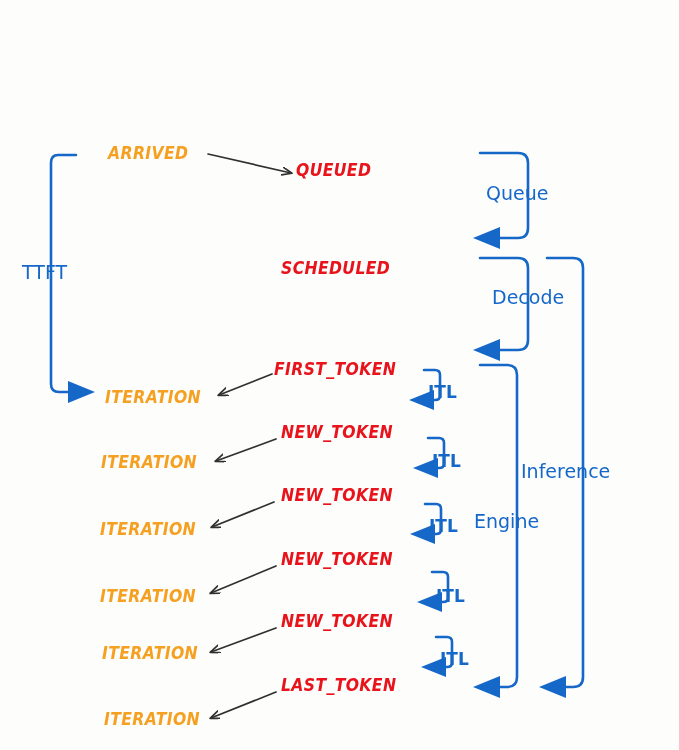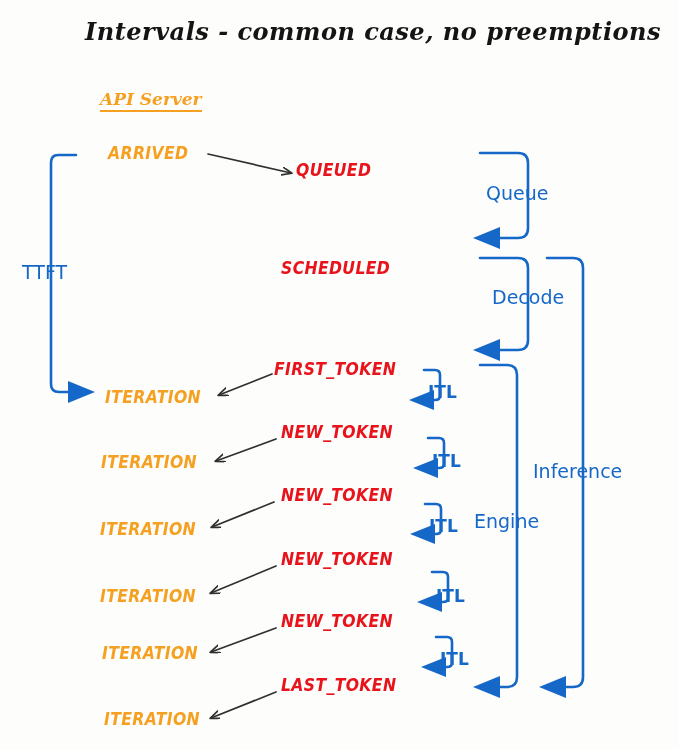--- a/index.html
+++ b/index.html
@@ -70,23 +70,21 @@
   .interval.small {
     font-size: 17px;
     font-weight: bold;
   }
 </style>
 </head>
 <body>
 
 <div id="canvas">
 
-  <div class="lbl title" style="left:85px; top:20px;">Intervals - common case, no preemptions</div>
 
-  <div class="lbl colhead c-orange" style="left:100px; top:91px;">API Server</div>
 
   <svg class="layer" viewBox="0 0 679 750" xmlns="http://www.w3.org/2000/svg">
     <defs>
       <marker id="blkarrow" markerWidth="11" markerHeight="11" refX="9" refY="4" orient="auto" markerUnits="userSpaceOnUse">
         <path d="M0,0 L10,4 L0,8" fill="none" stroke="#303030" stroke-width="1.7" stroke-linecap="round" stroke-linejoin="round"></path>
       </marker>
     </defs>
 
     <g stroke="#303030" stroke-width="1.7" fill="none" stroke-linecap="round" marker-end="url(#blkarrow)">
       <path d="M208,154 L291,173"></path>
@@ -146,21 +144,21 @@
   <div class="lbl state eng" style="left:281px; top:424px;">NEW_TOKEN</div>
   <div class="lbl state eng" style="left:281px; top:487px;">NEW_TOKEN</div>
   <div class="lbl state eng" style="left:281px; top:551px;">NEW_TOKEN</div>
   <div class="lbl state eng" style="left:281px; top:613px;">NEW_TOKEN</div>
   <div class="lbl state eng" style="left:281px; top:677px;">LAST_TOKEN</div>
 
   <div class="lbl interval" style="left:22px; top:263px;">TTFT</div>
   <div class="lbl interval" style="left:486px; top:184px;">Queue</div>
   <div class="lbl interval" style="left:492px; top:288px;">Decode</div>
   <div class="lbl interval" style="left:474px; top:512px;">Engine</div>
-  <div class="lbl interval" style="left:533px; top:462px;">Inference</div>
+  <div class="lbl interval" style="left:521px; top:462px;">Inference</div>
 
   <div class="lbl interval small" style="left:428px; top:384px;">ITL</div>
   <div class="lbl interval small" style="left:432px; top:453px;">ITL</div>
   <div class="lbl interval small" style="left:429px; top:518px;">ITL</div>
   <div class="lbl interval small" style="left:436px; top:588px;">ITL</div>
   <div class="lbl interval small" style="left:440px; top:651px;">ITL</div>
 
 </div>
 
 </body></html>

